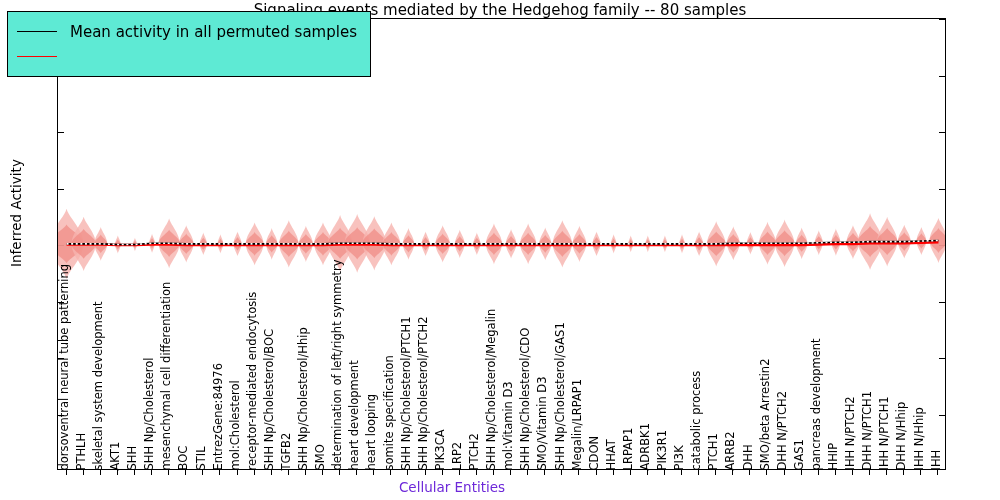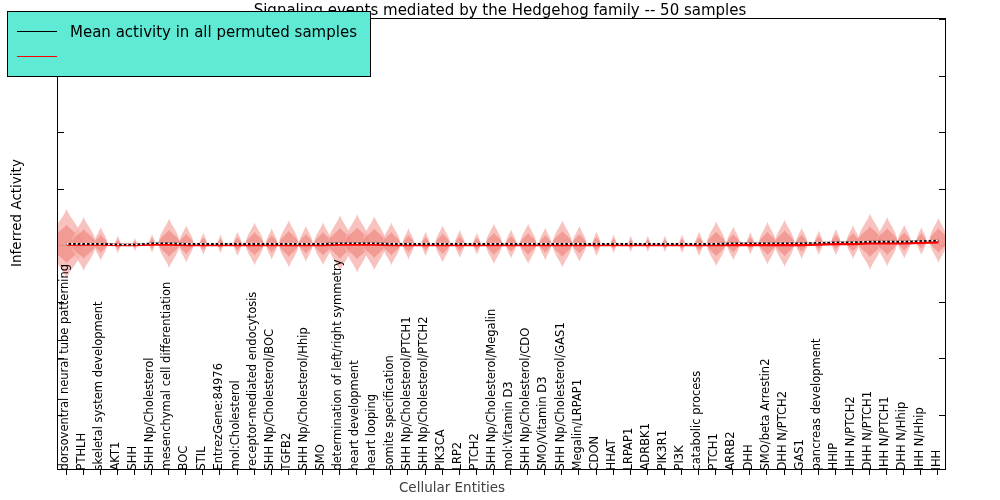--- a/index.html
+++ b/index.html
@@ -18,21 +18,21 @@
 
   
   #ylabel{position:absolute;left:-214px;top:205px;width:460px;text-align:center;
           transform:rotate(-90deg);font-size:13.5px;color:#000;}
   .ytickmark{position:absolute;left:0px;width:6px;height:0;
              border-top:1.3px solid #000;}
   .ytickmark.r{left:auto;right:0px;}
 
   
   #xlabel{position:absolute;left:0;top:479px;width:904px;text-align:center;
-          font-size:13.5px;color:#404040;}
+          font-size:13.5px;color:#6d28d9;}
   #xticks{position:absolute;left:57px;top:470px;width:889px;height:0;}
   .xtickmark{position:absolute;top:0;width:0;height:5px;
              border-left:1.1px solid #000;}
   #xlabels{position:absolute;left:57px;top:220px;width:889px;height:250px;
            pointer-events:none;}
   .xlab{position:absolute;bottom:0;transform-origin:left bottom;
         transform:rotate(-90deg);white-space:nowrap;font-size:11.5px;
         color:#000;line-height:11.5px;}
 
   
@@ -44,21 +44,21 @@
   .legrow{display:flex;align-items:center;height:25px;}
   .legline{width:40px;height:0;border-top:1.4px solid #000;margin-right:13px;}
   .legline.red{border-top-color:#ff0000;}
   .legtxt{font-size:15px;color:#000;white-space:nowrap;}
 </style>
 </head>
 <body>
 
 <div id="fig">
 
-  <div id="title">Signaling events mediated by the Hedgehog family -- 50 samples</div>
+  <div id="title">Signaling events mediated by the Hedgehog family -- 80 samples</div>
 
   <div id="ylabel">Inferred Activity</div>
   <div id="xlabel">Cellular Entities</div>
 
   <div id="ytick-labels"></div>
 
   <div id="axes">
     <div id="ytickmarks">
         <div class="ytickmark " style="top: 395.5px;"></div>
         <div class="ytickmark r" style="top: 395.5px;"></div>

